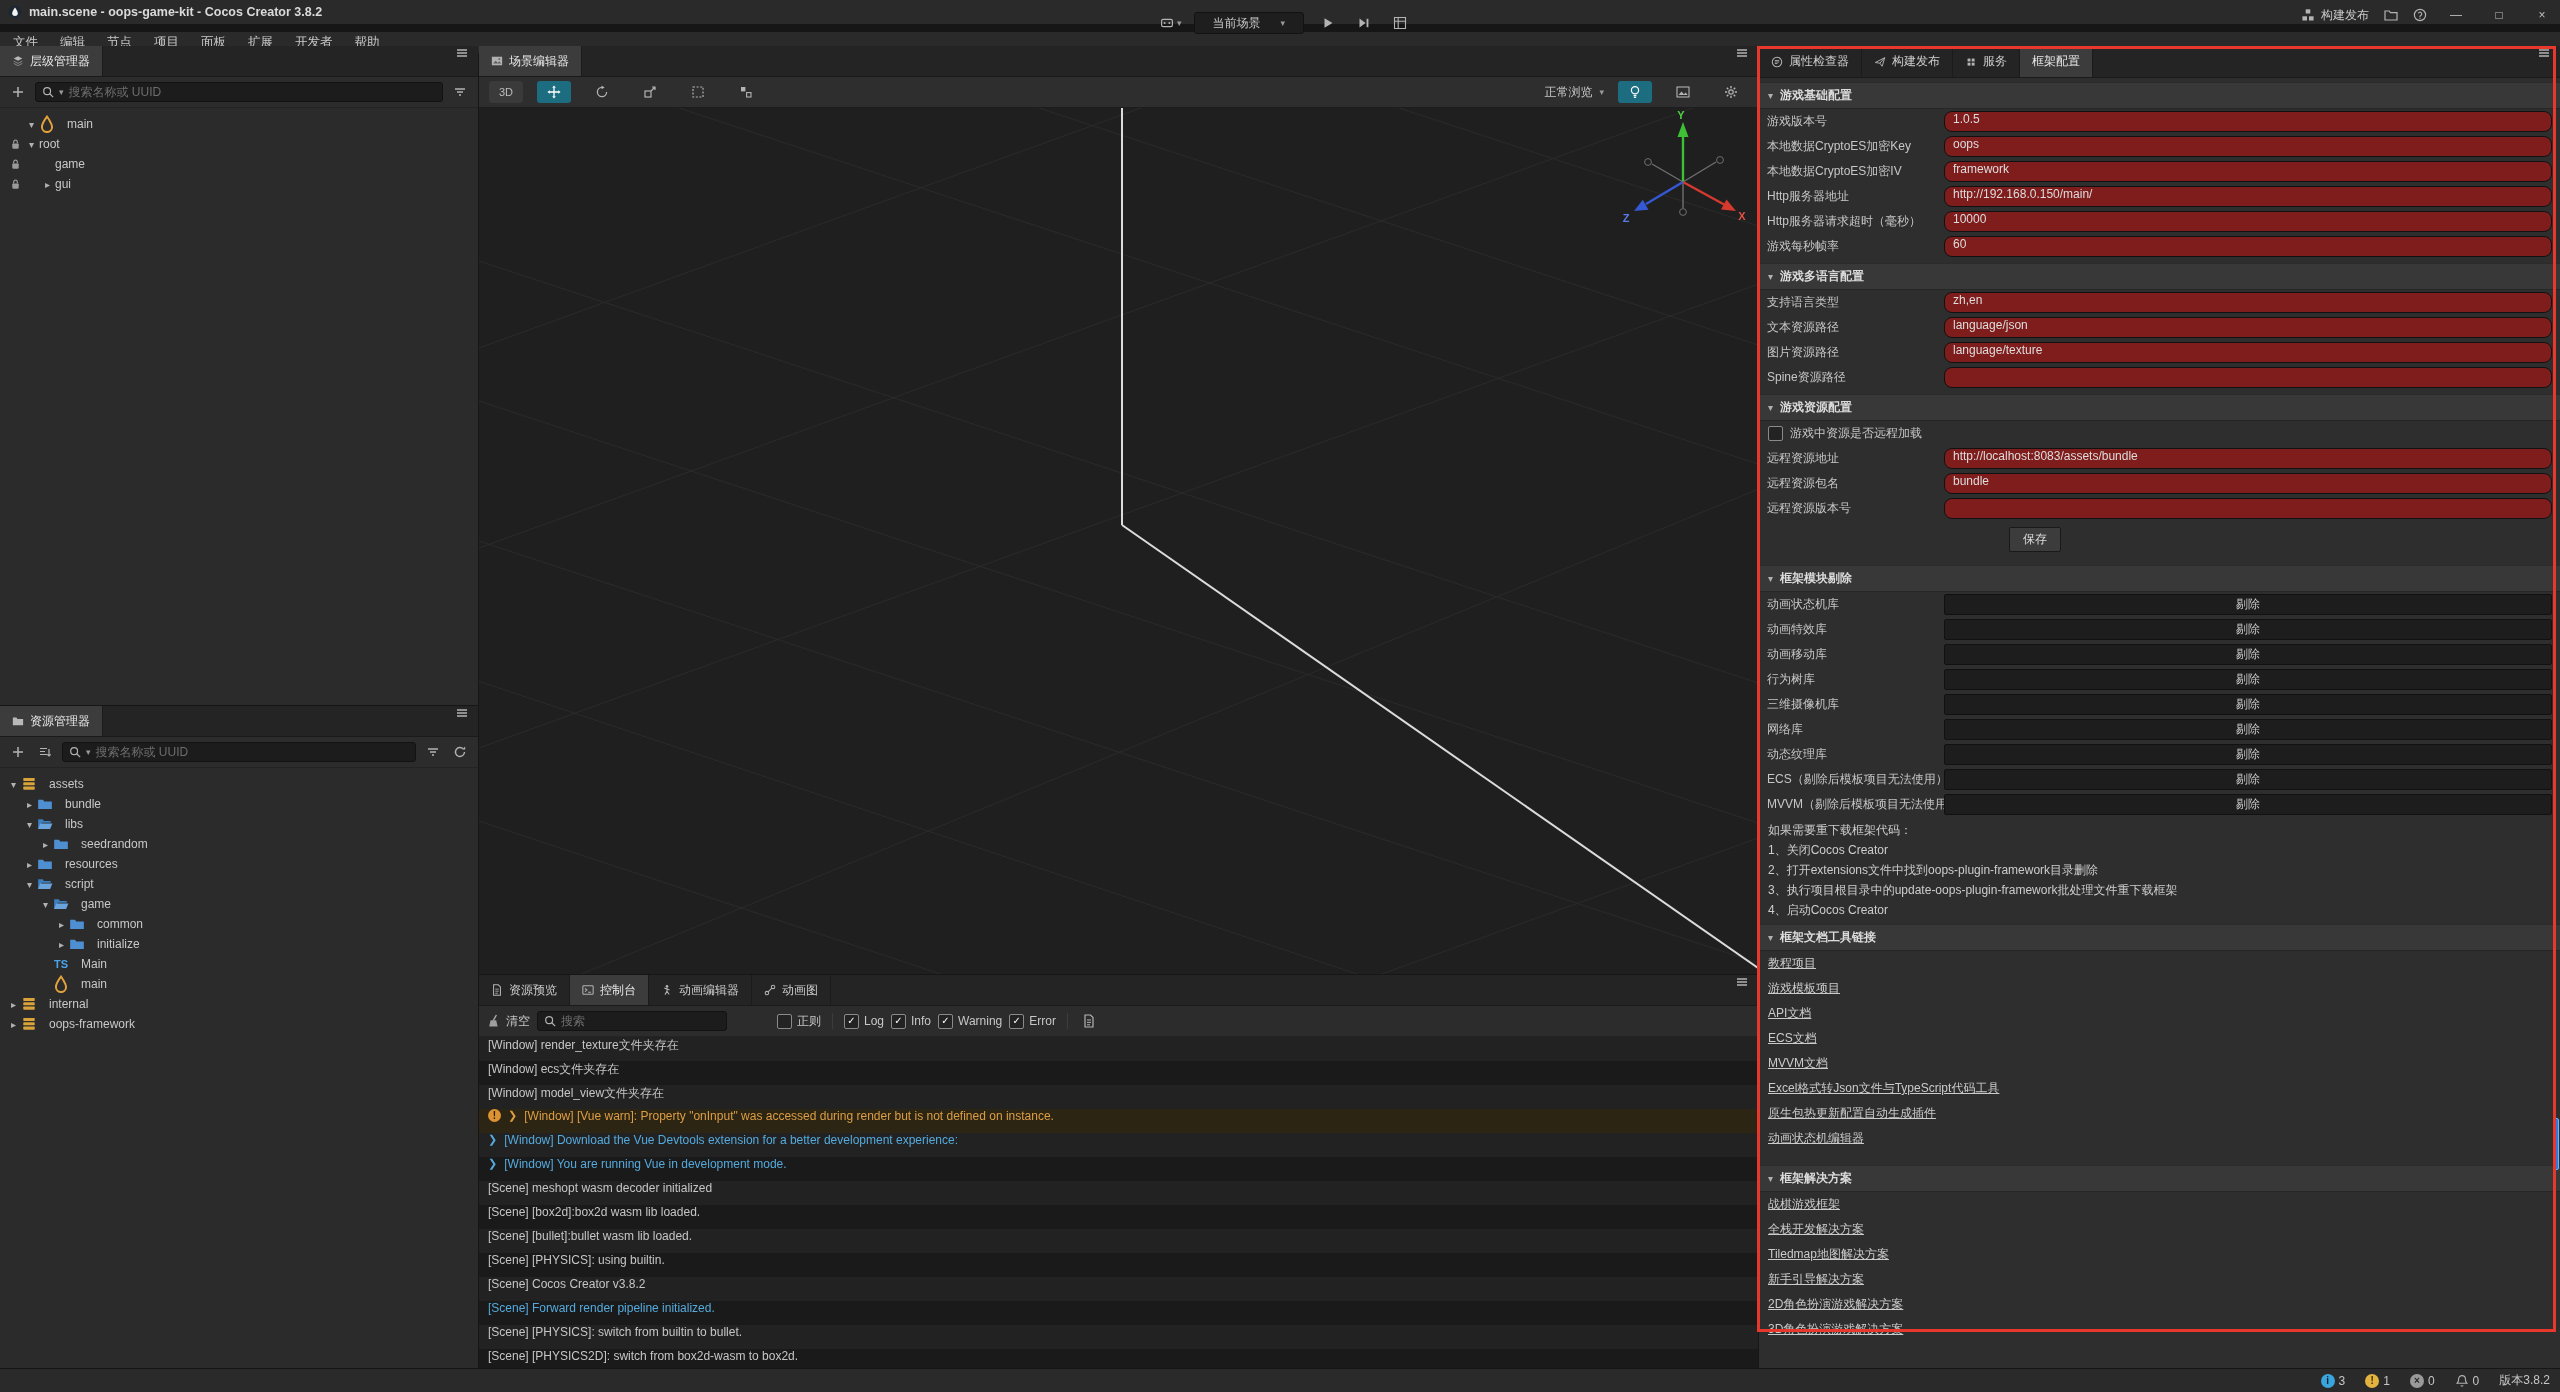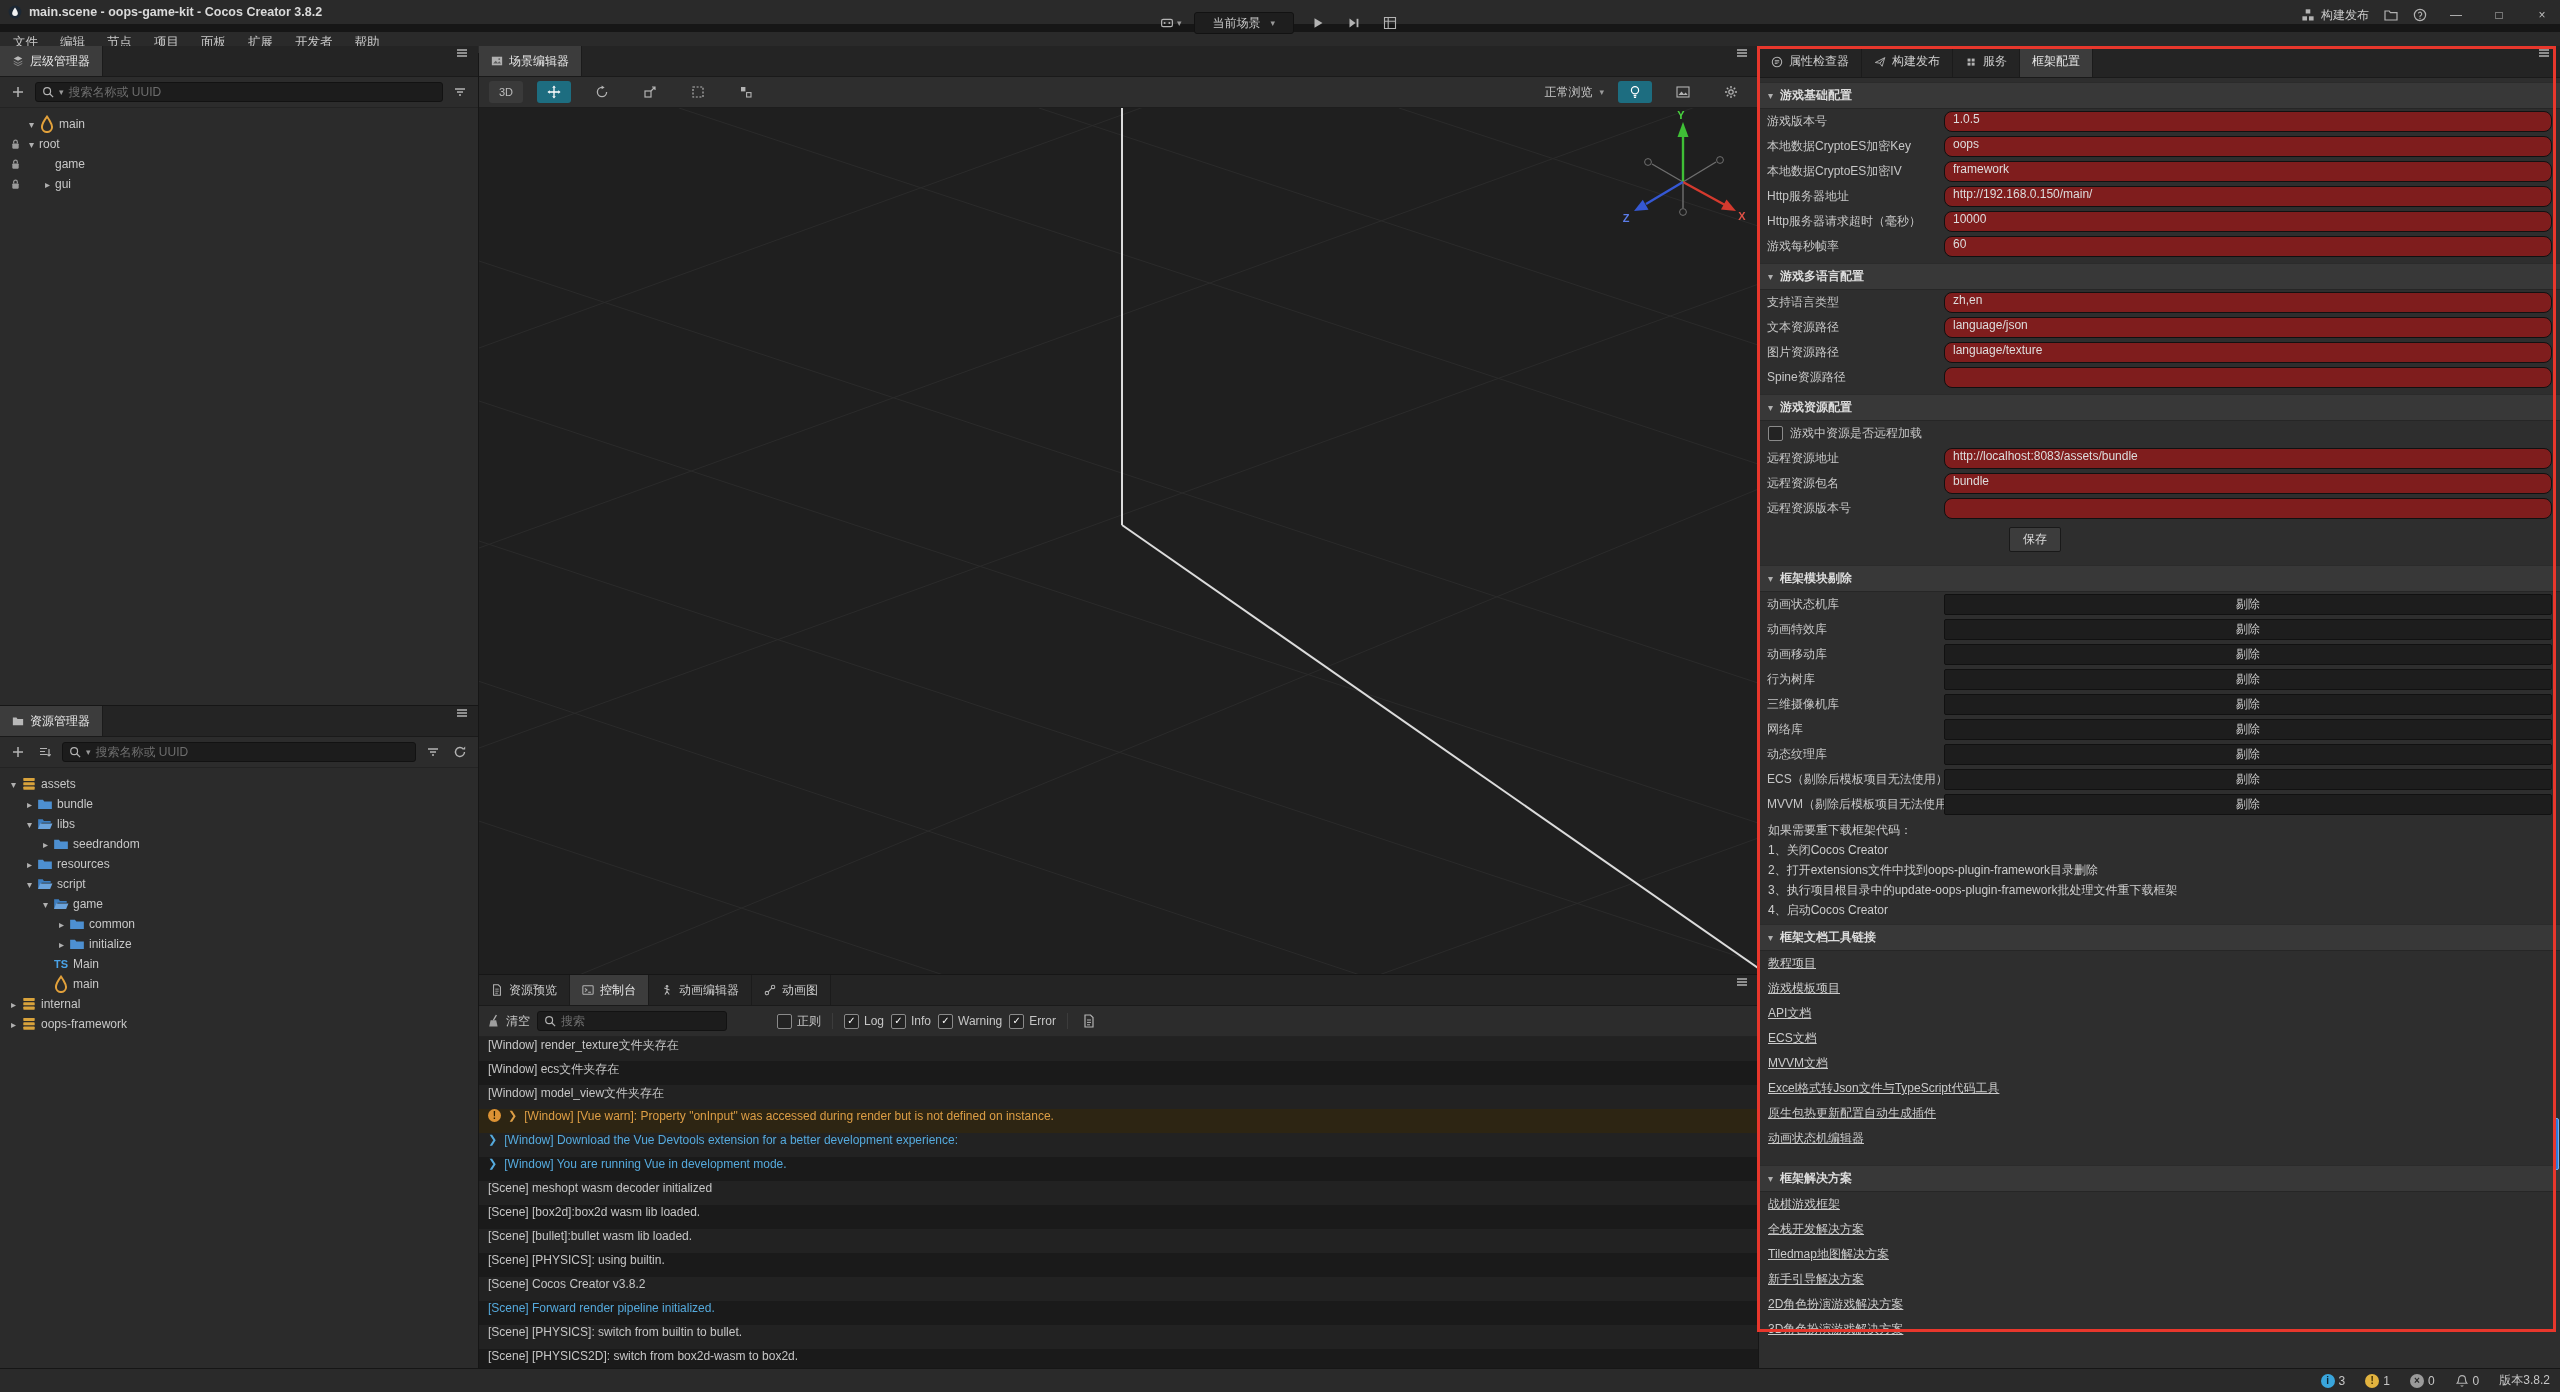--- a/index.html
+++ b/index.html
@@ -10,21 +10,21 @@
   .ic12{width:12px;height:12px}
   
   #titlebar{position:absolute;left:0;top:0;width:2560px;height:24px;background:#2a2a2a;
     display:flex;align-items:center;gap:7px;padding-left:8px;box-sizing:border-box}
   #titlebar .title{font-size:12.5px;font-weight:bold;color:#dadada}
   #menubar{position:absolute;left:0;top:32px;width:2560px;height:22px;background:#2a2a2a;
     display:flex;align-items:center;padding-left:2px;box-sizing:border-box;border-bottom:1px solid #171717}
   .menu-item{padding:0 11px;font-size:12.5px;color:#c9c9c9;cursor:default}
   #center-controls{position:absolute;left:1160px;top:9px;height:28px;display:flex;align-items:center;gap:12px;z-index:6}
   .scene-select{height:20px;background:#1e1e1e;border:1px solid #121212;border-radius:3px;
-    display:flex;align-items:center;gap:10px;padding:0 18px;color:#c9c9c9}
+    display:flex;align-items:center;gap:20px;padding:0 18px;color:#c9c9c9}
   .caret{font-size:9px;color:#9a9a9a}
   .ctl-btn{width:24px;height:22px;display:flex;align-items:center;justify-content:center;color:#bdbdbd;border-radius:3px}
   #win-right{position:absolute;right:4px;top:0;height:30px;display:flex;align-items:center;gap:15px;z-index:6}
   .build-btn{display:flex;align-items:center;gap:6px;color:#c9c9c9}
   .win-ctrl{width:28px;height:24px;display:flex;align-items:center;justify-content:center;color:#bdbdbd;font-size:12px}
   
   .panel{position:absolute;background:#2c2c2c;display:flex;flex-direction:column;overflow:hidden}
   #hierarchy{left:0;top:46px;width:478px;height:659px}
   #assets{left:0;top:706px;width:478px;height:662px}
   #scene{left:479px;top:46px;width:1279px;height:928px}
@@ -41,21 +41,21 @@
   .tbtn{width:20px;height:20px;display:flex;align-items:center;justify-content:center;color:#b5b5b5}
   .searchbox{flex:1;height:20px;background:#1c1c1c;border:1px solid #121212;border-radius:3px;
     display:flex;align-items:center;gap:5px;padding:0 6px;box-sizing:border-box}
   .searchbox .ph{font-size:12px;color:#6d6d6d;white-space:nowrap}
   .searchbox.small{flex:0 0 190px}
   
   .tree{flex:1;background:#2b2b2b;padding-top:6px;overflow:hidden}
   .trow{height:20px;display:flex;align-items:center;font-size:12px;color:#c8c8c8;padding-left:6px}
   .gutter{width:18px;display:flex;justify-content:center}
   .chev{width:15px;text-align:center;color:#b0b0b0;font-size:10px;flex:0 0 15px}
-  .ticon{width:16px;display:flex;justify-content:center;margin-right:4px;flex:0 0 16px}
+  .ticon{width:16px;display:flex;justify-content:center;margin-right:12px;flex:0 0 16px}
   .ts-badge{color:#4aa3e8;font-weight:bold;font-size:11px}
   
   .scene-toolbar{flex:0 0 30px;background:#2e2e2e;border-bottom:1px solid #1d1d1d;
     display:flex;align-items:center;justify-content:space-between;padding:0 10px}
   .sgroup{display:flex;align-items:center;gap:14px}
   .sbtn{height:22px;min-width:24px;padding:0 5px;border-radius:3px;display:flex;align-items:center;
     justify-content:center;color:#bdbdbd;font-size:11px}
   .sbtn.boxed{background:#3a3a3a}
   .sbtn.active{background:#1d6d80;color:#fff}
   .view-mode{display:flex;align-items:center;gap:7px;color:#c8c8c8}

